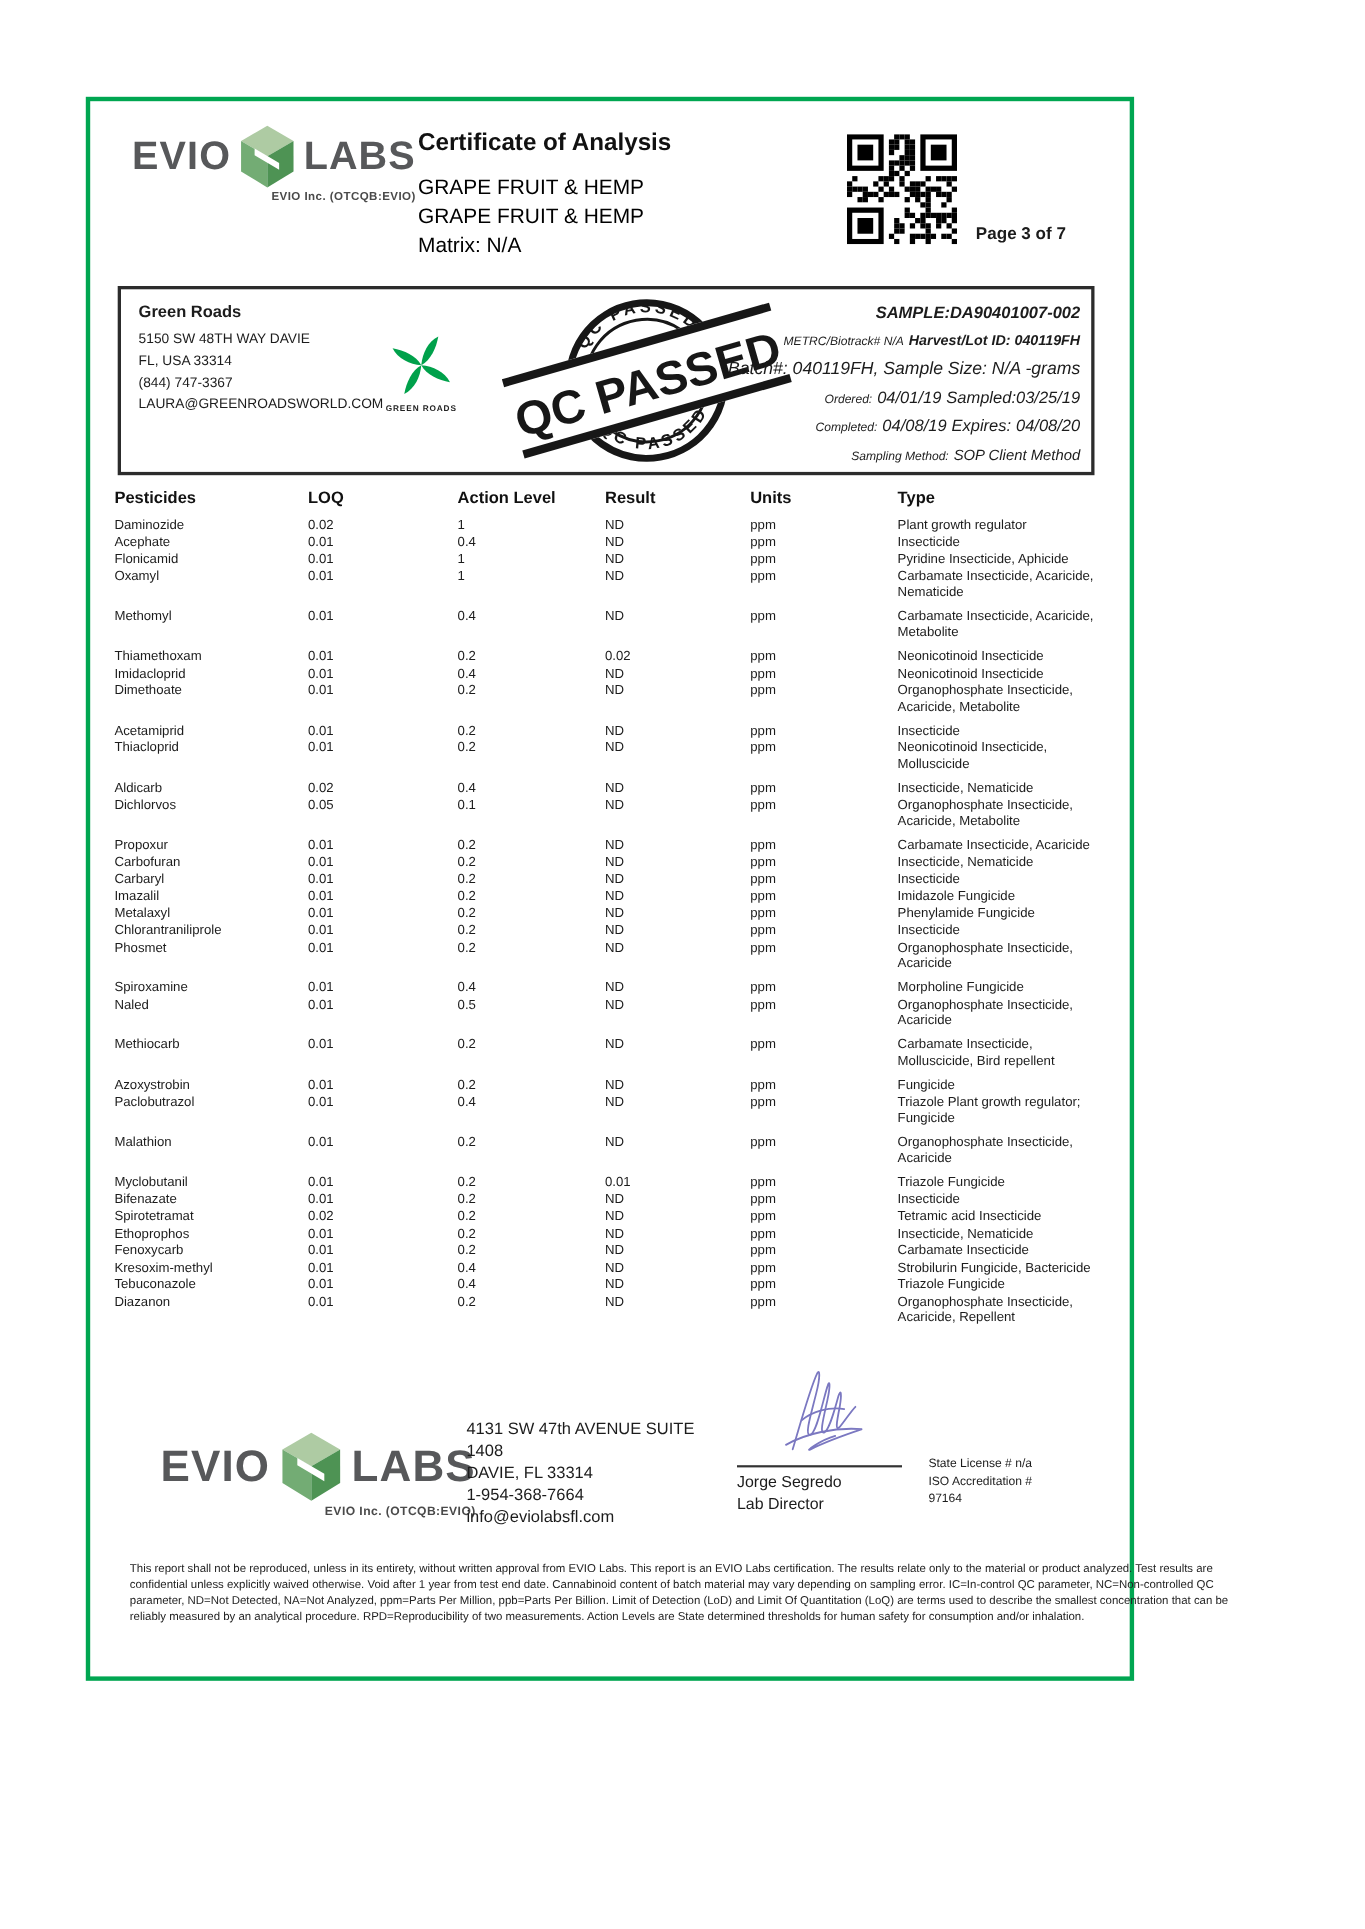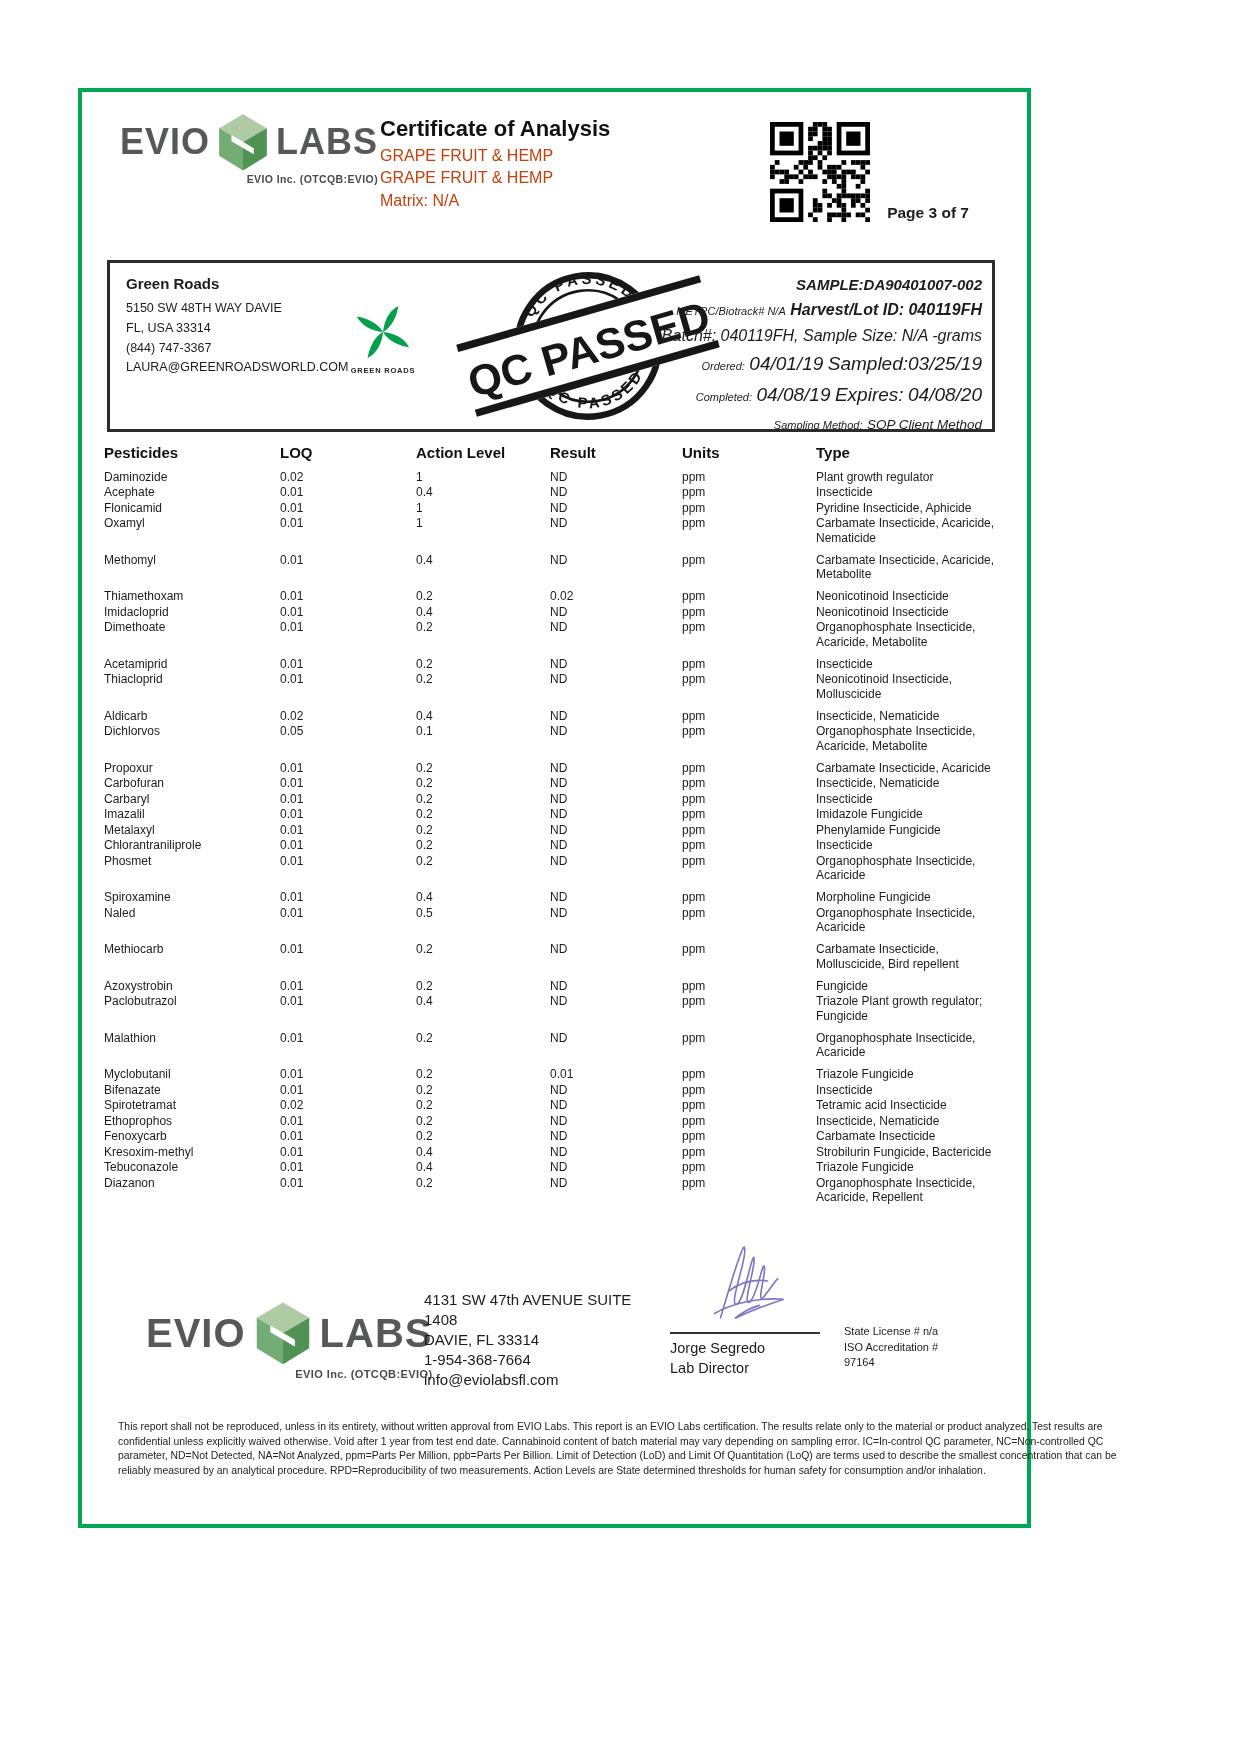--- a/index.html
+++ b/index.html
@@ -16,42 +16,42 @@
   .evio-logo { position:absolute; }
   .evio-row { display:flex; align-items:center; }
   .evio-word { font-weight:700; color:var(--logo-gray,#57585a); letter-spacing:1px; }
   .evio-sub { font-weight:700; color:#4a4a4a; text-align:right; }
   .logo-head { left:38px; top:20px; }
   .logo-head .evio-word { font-size:36px; }
   .logo-head .evio-cube { width:54px; height:60px; margin:0 6px; }
   .logo-head .evio-sub { font-size:10.5px; margin-top:1px; letter-spacing:.4px; }
   .title-block { position:absolute; left:298px; top:24px; }
   .doc-title { font-size:22px; font-weight:700; color:#111; }
-  .product-lines { margin-top:3px; font-size:16px; line-height:1.4; color:#c2410c; }
+  .product-lines { margin-top:16px; font-size:19px; line-height:1.4; color:#000000; }
   .qr { position:absolute; left:688px; top:30px; width:100px; height:100px; }
   .page-num { position:absolute; right:58px; top:112px; font-size:15.5px; font-weight:700; }
   
   .client-box {
     position:absolute; left:25px; top:168px; width:888px; height:172px;
     border:3px solid #2c2c2c;
   }
   .client-info { position:absolute; left:16px; top:12px; }
   .client-name { font-size:15px; font-weight:700; margin-bottom:7px; }
   .client-line { font-size:12.5px; line-height:1.58; }
   .gr-logo { position:absolute; left:240px; top:40px; width:66px; text-align:center; }
   .gr-caption { font-size:7.5px; font-weight:700; letter-spacing:.8px; color:#222; margin-top:1px; }
   .stamp { position:absolute; left:318px; top:-8px; width:320px; height:182px; }
   .stamp-arc { font-size:14px; font-weight:700; letter-spacing:3px; fill:#171717; }
   .stamp-big { font-size:40px; font-weight:800; fill:#171717; }
   .sample-info { position:absolute; right:10px; top:10px; text-align:right; line-height:1.62; white-space:nowrap;font-style:italic; }
   .si-l1 { font-size:15px; font-weight:700; }
   .si-sm { font-size:11px; color:#222; }
-  .si-b  { font-size:16px; font-weight:700; }
+  .si-b  { font-size:13px; font-weight:700; }
   .si-md { font-size:16px; }
-  .si-lg { font-size:19px; }
+  .si-lg { font-size:15px; }
   .si-lg2 { font-size:13.5px;text-align:center; }
   
   table.pest { position:absolute; left:22px; top:352px; width:902px; border-collapse:collapse; table-layout:fixed; }
   table.pest th { text-align:left; font-size:15px; font-weight:700; padding:0 6px 8px 0; color:#111; }
   table.pest td { font-size:12px; line-height:14.5px; padding:0.5px 6px 0.5px 0; vertical-align:top; }
   table.pest tr.tall td { padding-bottom:7px; }
   
   .logo-foot { left:64px; top:1208px; }
   .logo-foot .evio-word { font-size:40px; }
   .logo-foot .evio-cube { width:60px; height:66px; margin:0 7px; }

